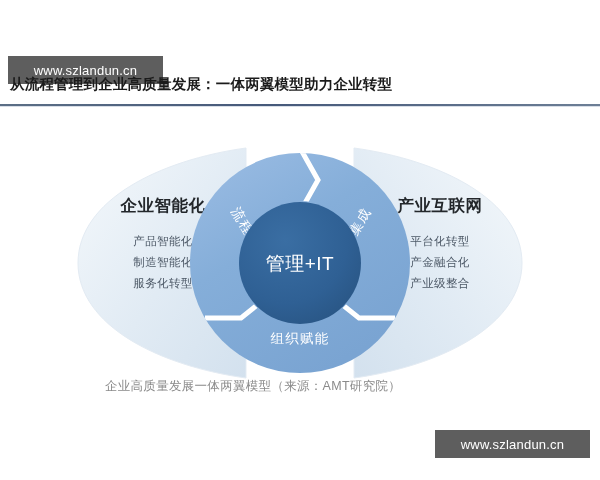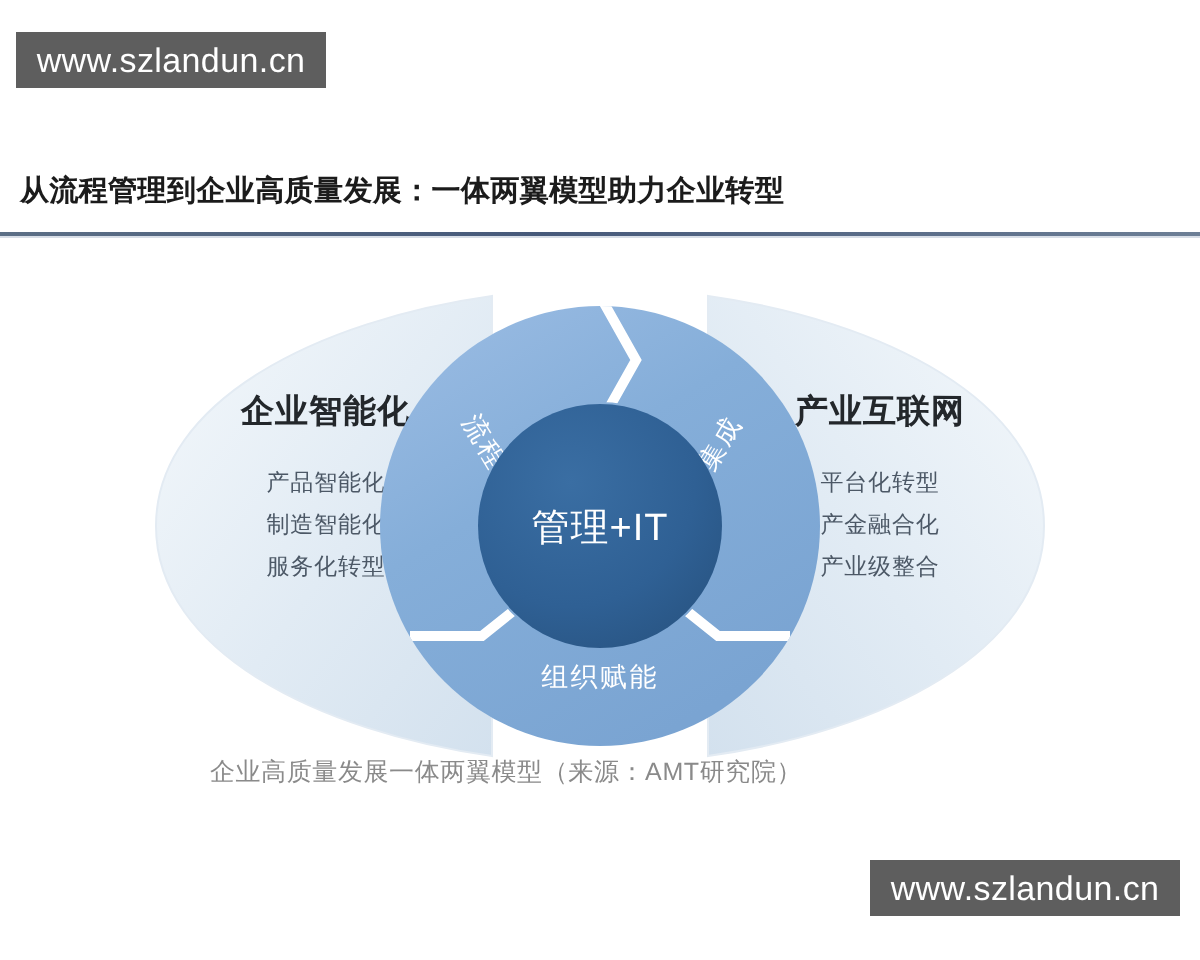--- a/index.html
+++ b/index.html
@@ -14,46 +14,47 @@
     font-family: "Liberation Sans", "DejaVu Sans", sans-serif;
     position: relative;
     overflow: hidden;
   }
 
   
   .watermark {
     position: absolute;
     background: #5e5e5e;
     color: #ffffff;
-    font-size: 17px;
+    font-size: 13px;
     letter-spacing: 0.2px;
     display: flex;
     align-items: center;
     justify-content: center;
     line-height: 1;
     white-space: nowrap;
+    margin-top: 40px;
   }
   .watermark-top {
     left: 8px;
     top: 16px;
     width: 155px;
     height: 28px;
   }
   .watermark-bottom {
     right: 10px;
     bottom: 22px;
     width: 155px;
     height: 28px;
   }
 
   
   .header {
     position: absolute;
     left: 0;
-    top: 86px;
+    top: 74px;
     width: 572px;
   }
   .page-title {
     font-size: 14.5px;
     font-weight: bold;
     color: #1b1b1b;
     padding-left: 10px;
     line-height: 1.4;
     letter-spacing: 0.2px;
     white-space: nowrap;

